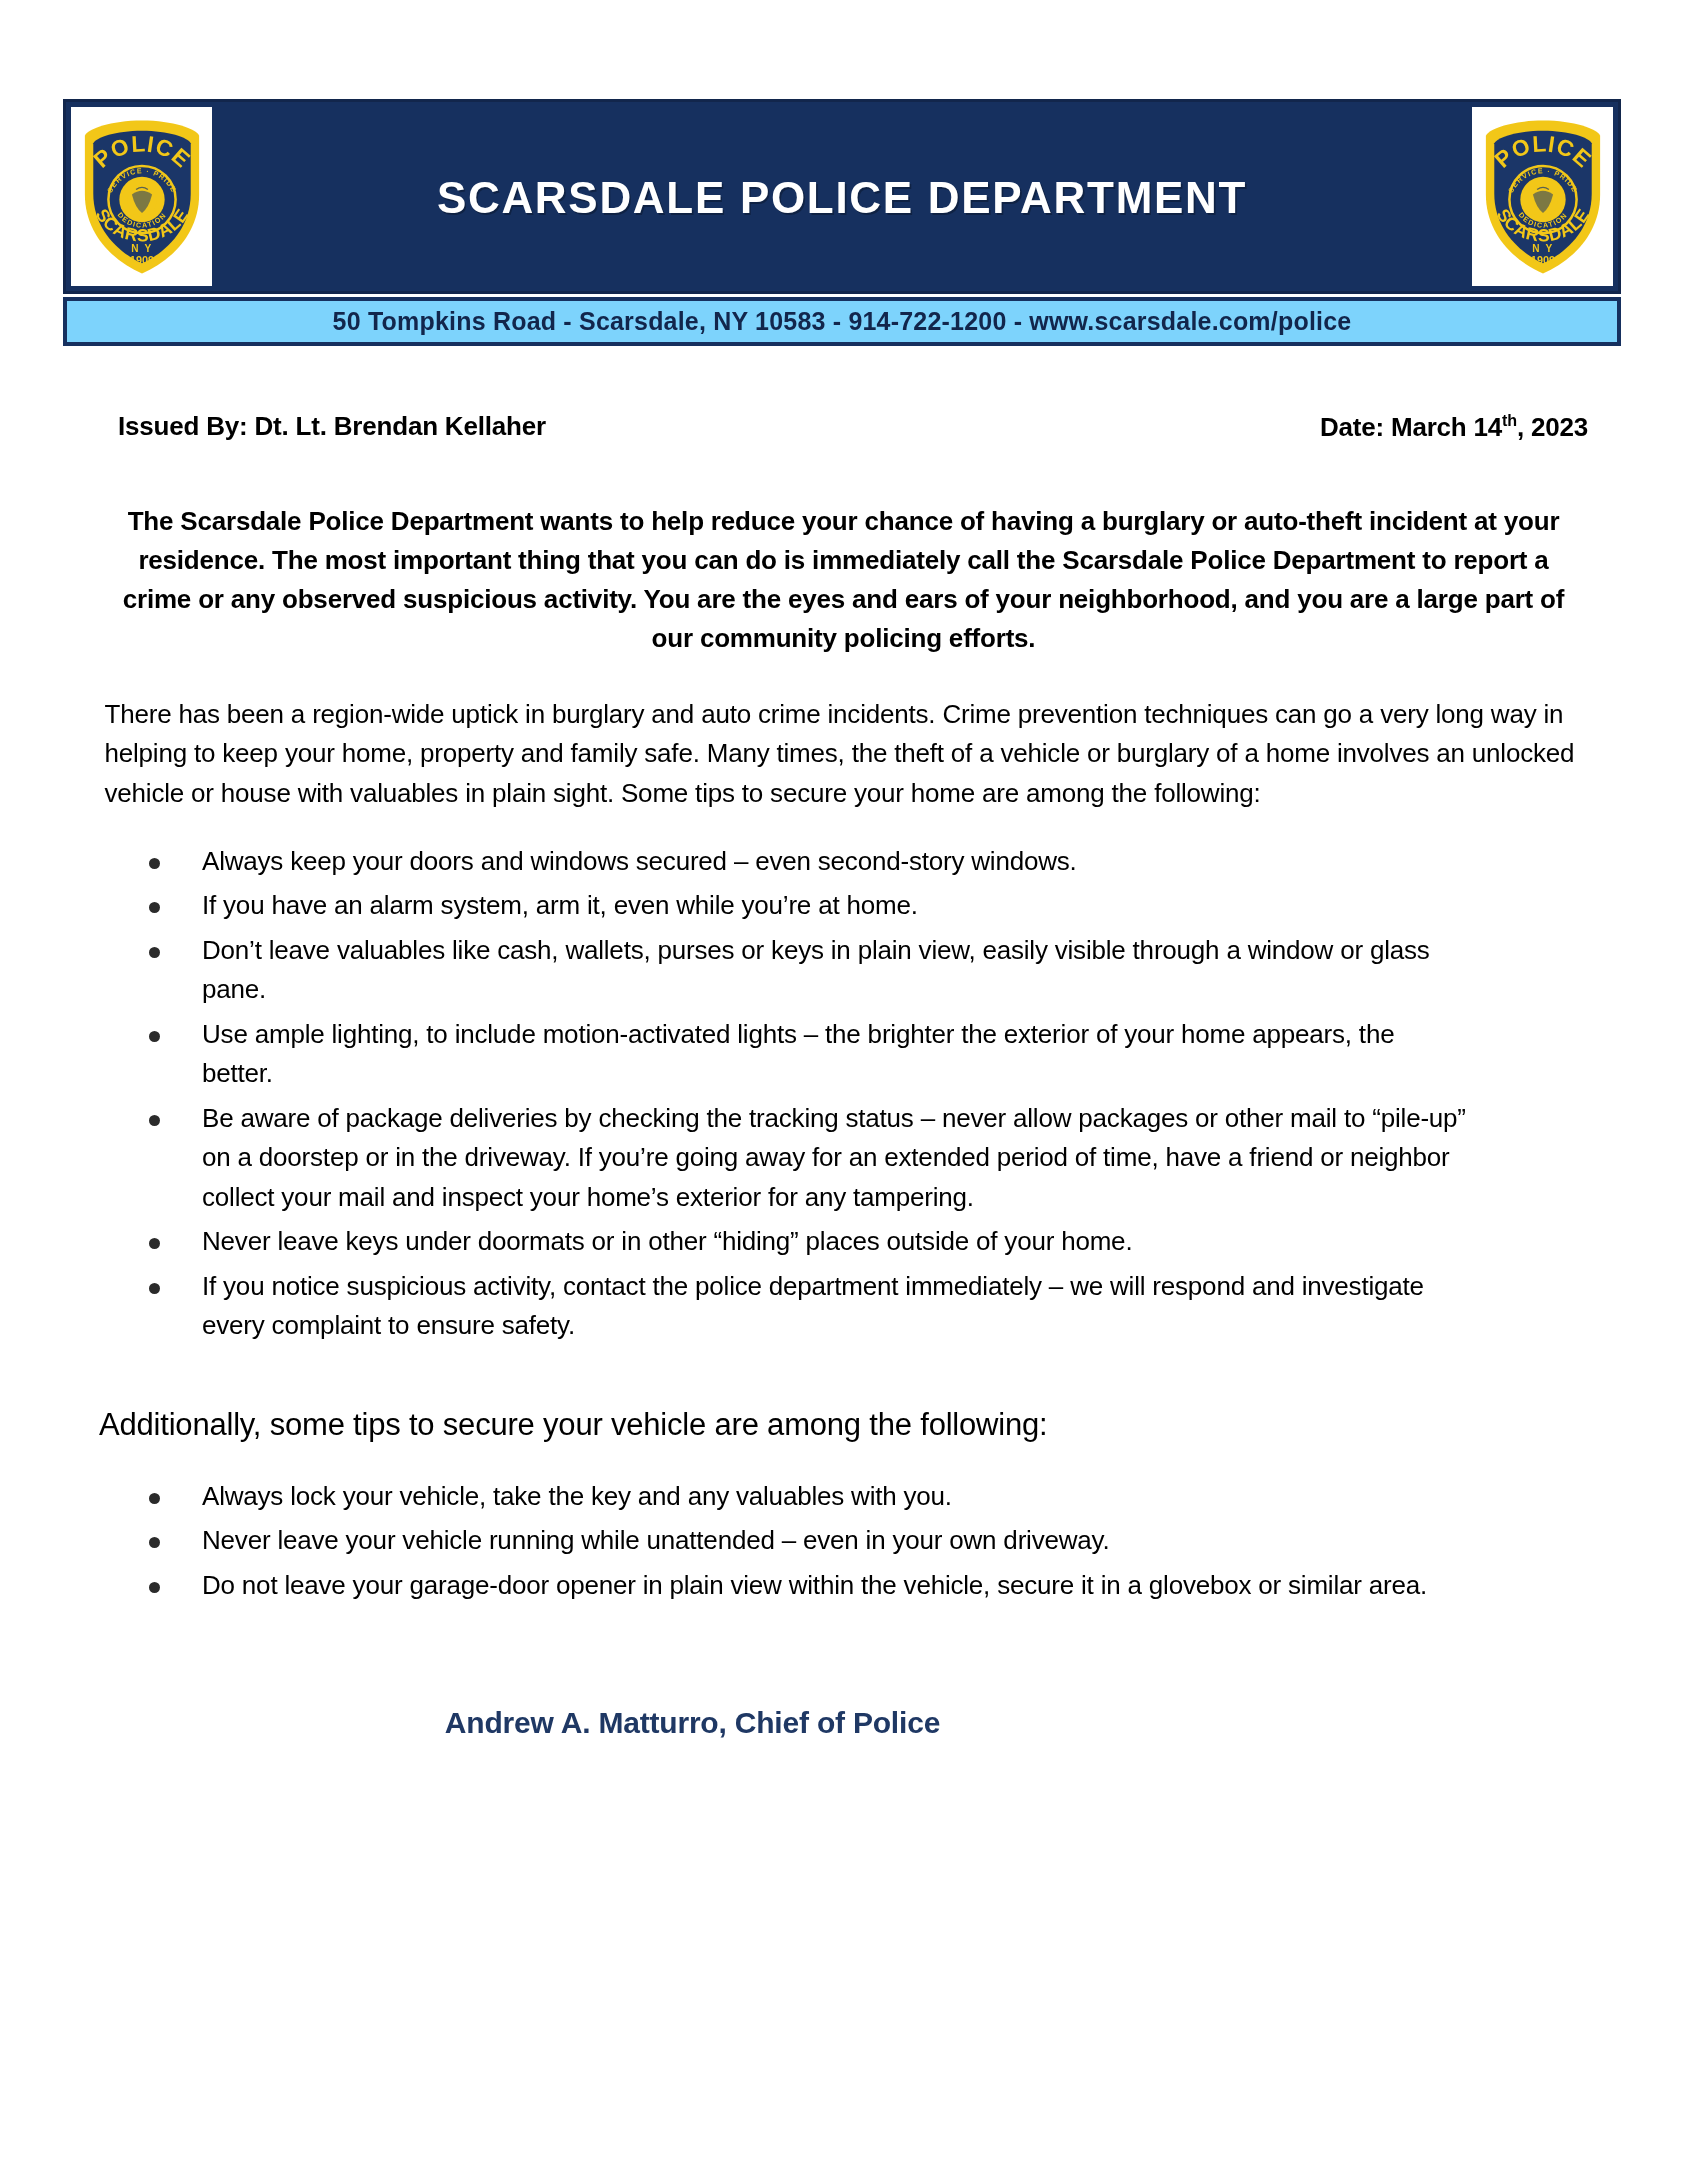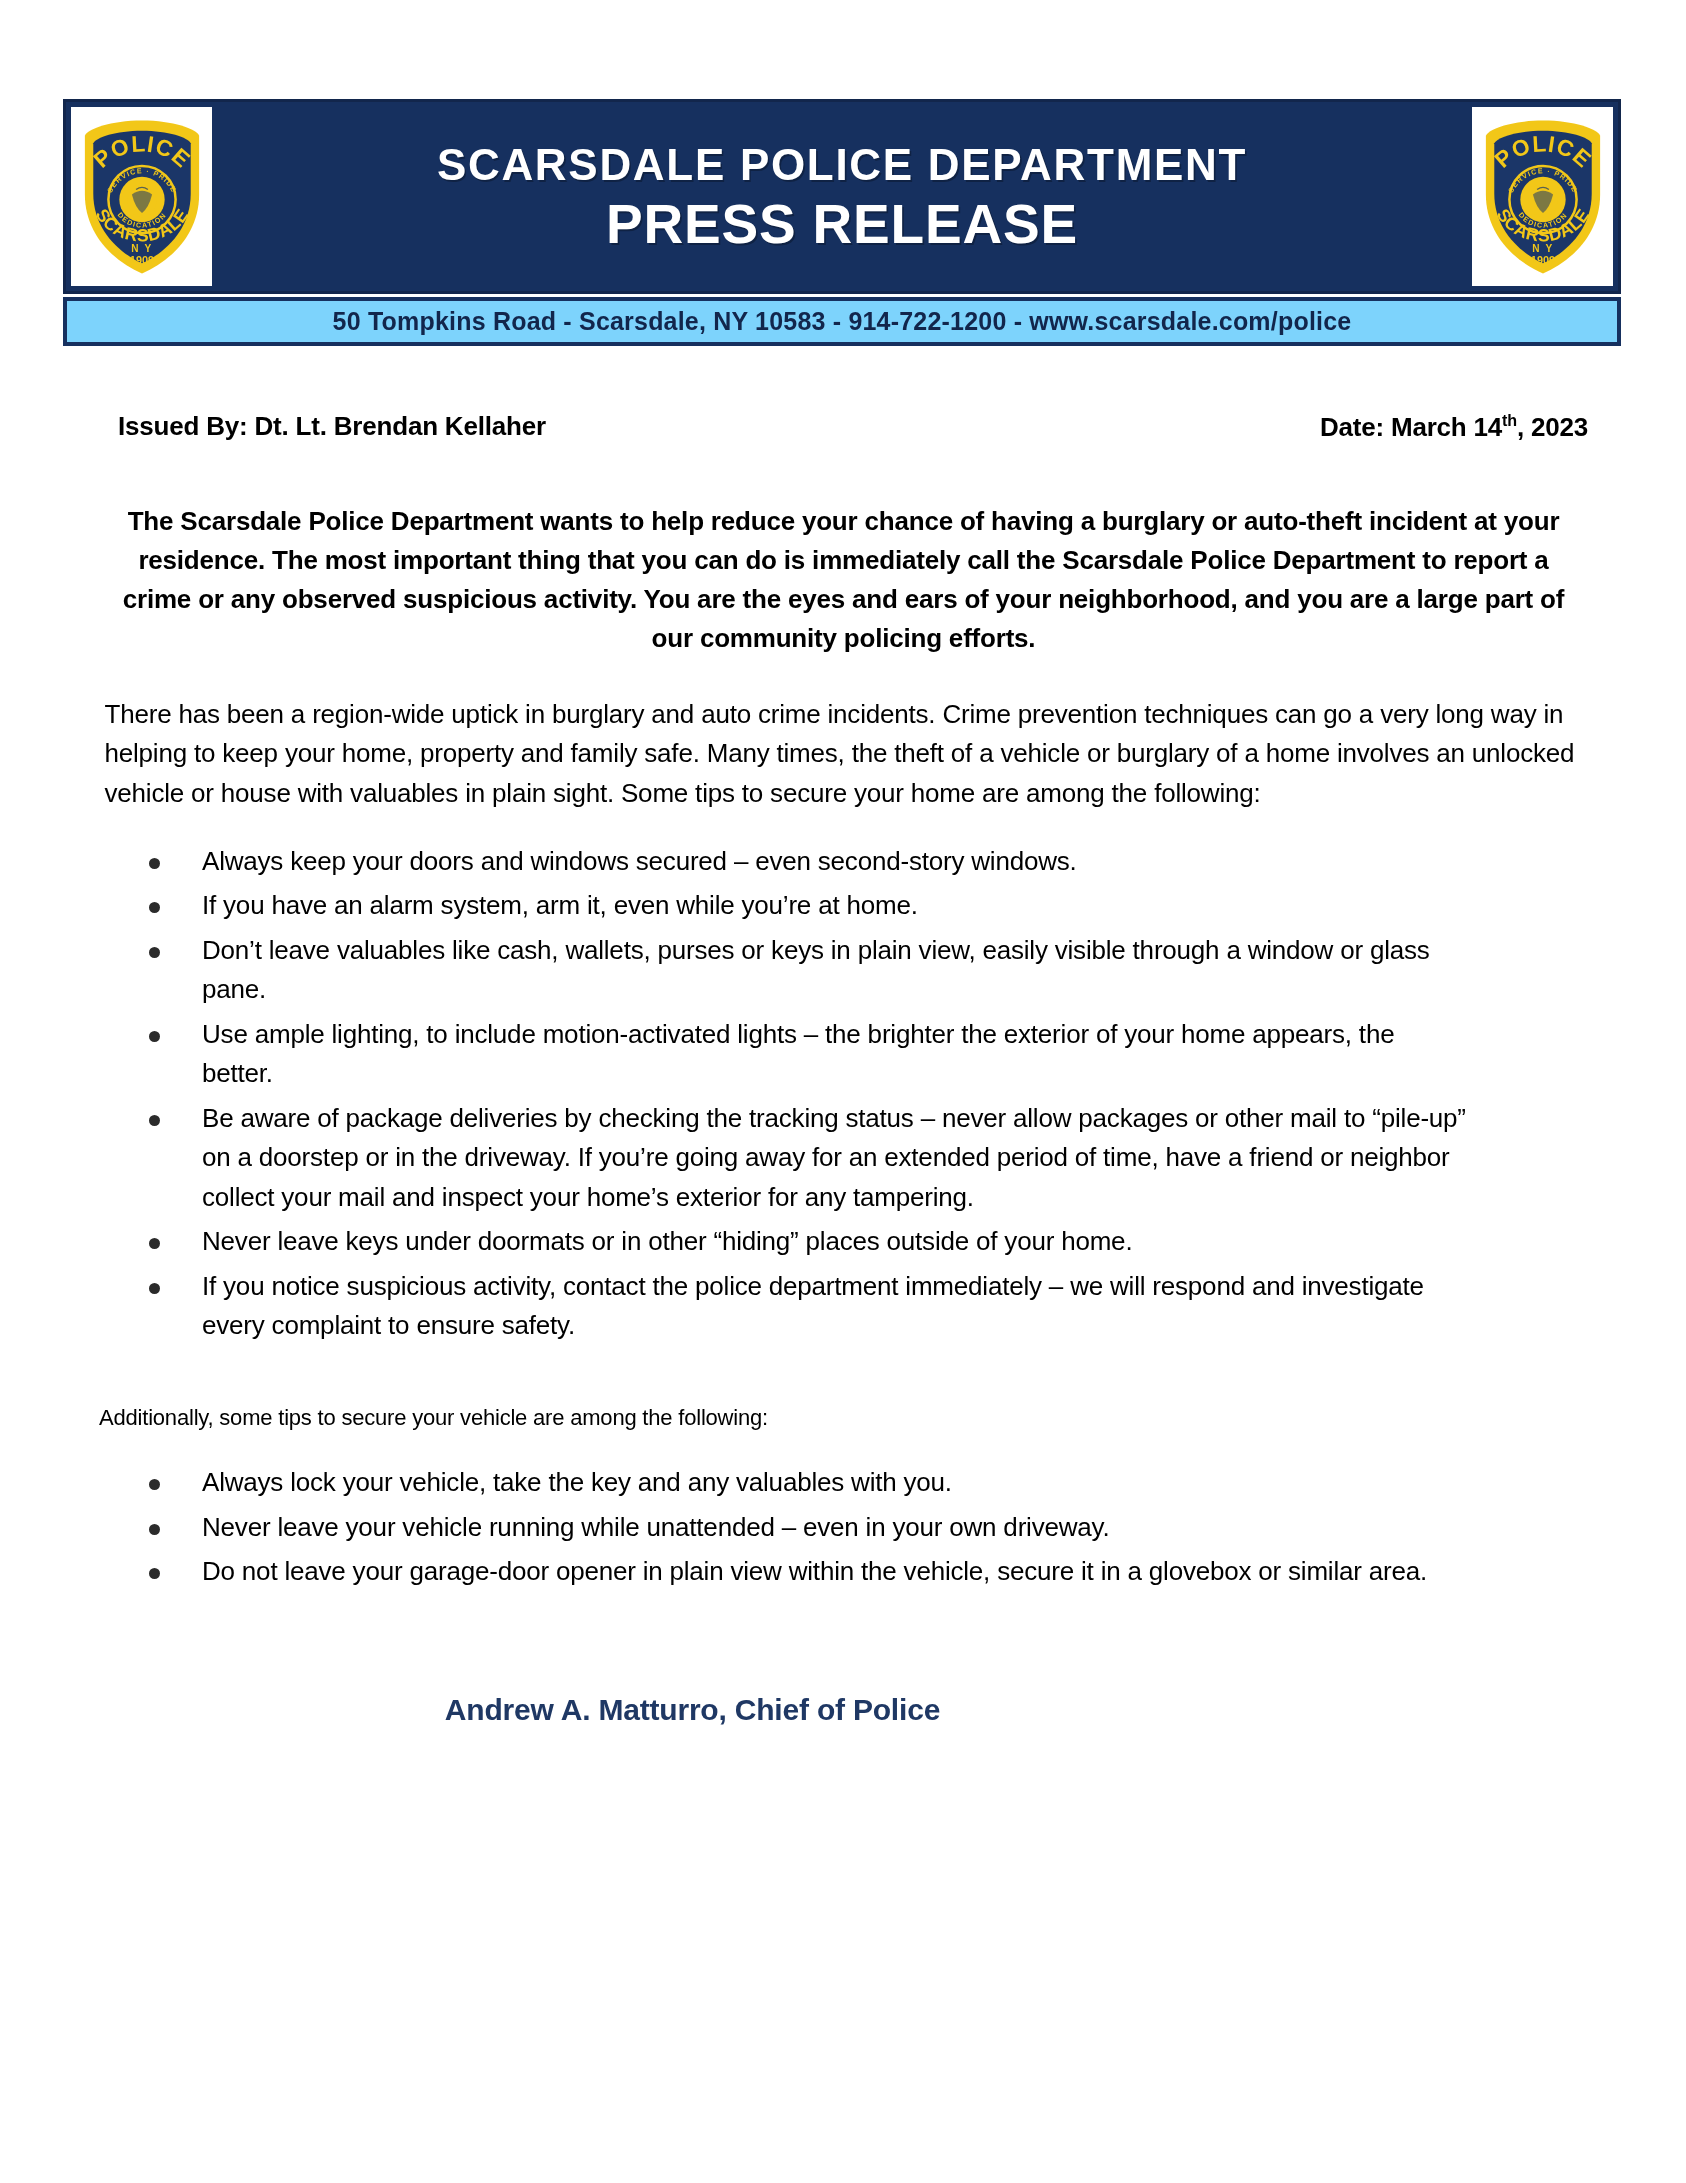--- a/index.html
+++ b/index.html
@@ -149,21 +149,21 @@
     top: 16px;
     width: 11px;
     height: 11px;
     border-radius: 50%;
     background: #2b2b2b;
   }
 
   .lead-line {
     margin: 55px 0 0 0;
     padding-left: 99px;
-    font-size: 22px;
+    font-size: 31px;
     line-height: 1.52;
     letter-spacing: -0.2px;
   }
 
   .signature {
     margin-top: 101px;
     text-align: center;
     padding-right: 302px;
     color: #1f3864;
     font-size: 30px;
@@ -216,21 +216,20 @@
         <text font-family="'Liberation Sans', sans-serif" font-size="21" font-weight="bold" fill="#f2c718" letter-spacing="0.5">
           <textPath href="#arcBottom" startOffset="50%" text-anchor="middle">SCARSDALE</textPath>
         </text>
         <text x="75" y="160" text-anchor="middle" font-family="'Liberation Sans', sans-serif" font-size="12" font-weight="bold" fill="#f2c718" letter-spacing="2">N Y</text>
         <text x="75" y="175" text-anchor="middle" font-family="'Liberation Sans', sans-serif" font-size="13" font-weight="bold" fill="#f2c718">1909</text>
       </svg>
     </div>
 
     <div class="banner-center">
       <div class="dept-title">SCARSDALE  POLICE  DEPARTMENT</div>
-      <div class="press-release">PRESS RELEASE</div>
     </div>
 
     <div class="badge-cell right">
       <svg class="badge-svg" width="126" height="160" viewBox="0 0 150 190">
         <defs>
           <path id="arcTop2" d="M24 68 A58 52 0 0 1 126 68"></path>
           <path id="arcBottom2" d="M22 120 A62 58 0 0 0 128 120"></path>
           <path id="sealArcTop2" d="M36 98 A40 40 0 0 1 114 98"></path>
           <path id="sealArcBot2" d="M40 104 A36 36 0 0 0 110 104"></path>
         </defs>

